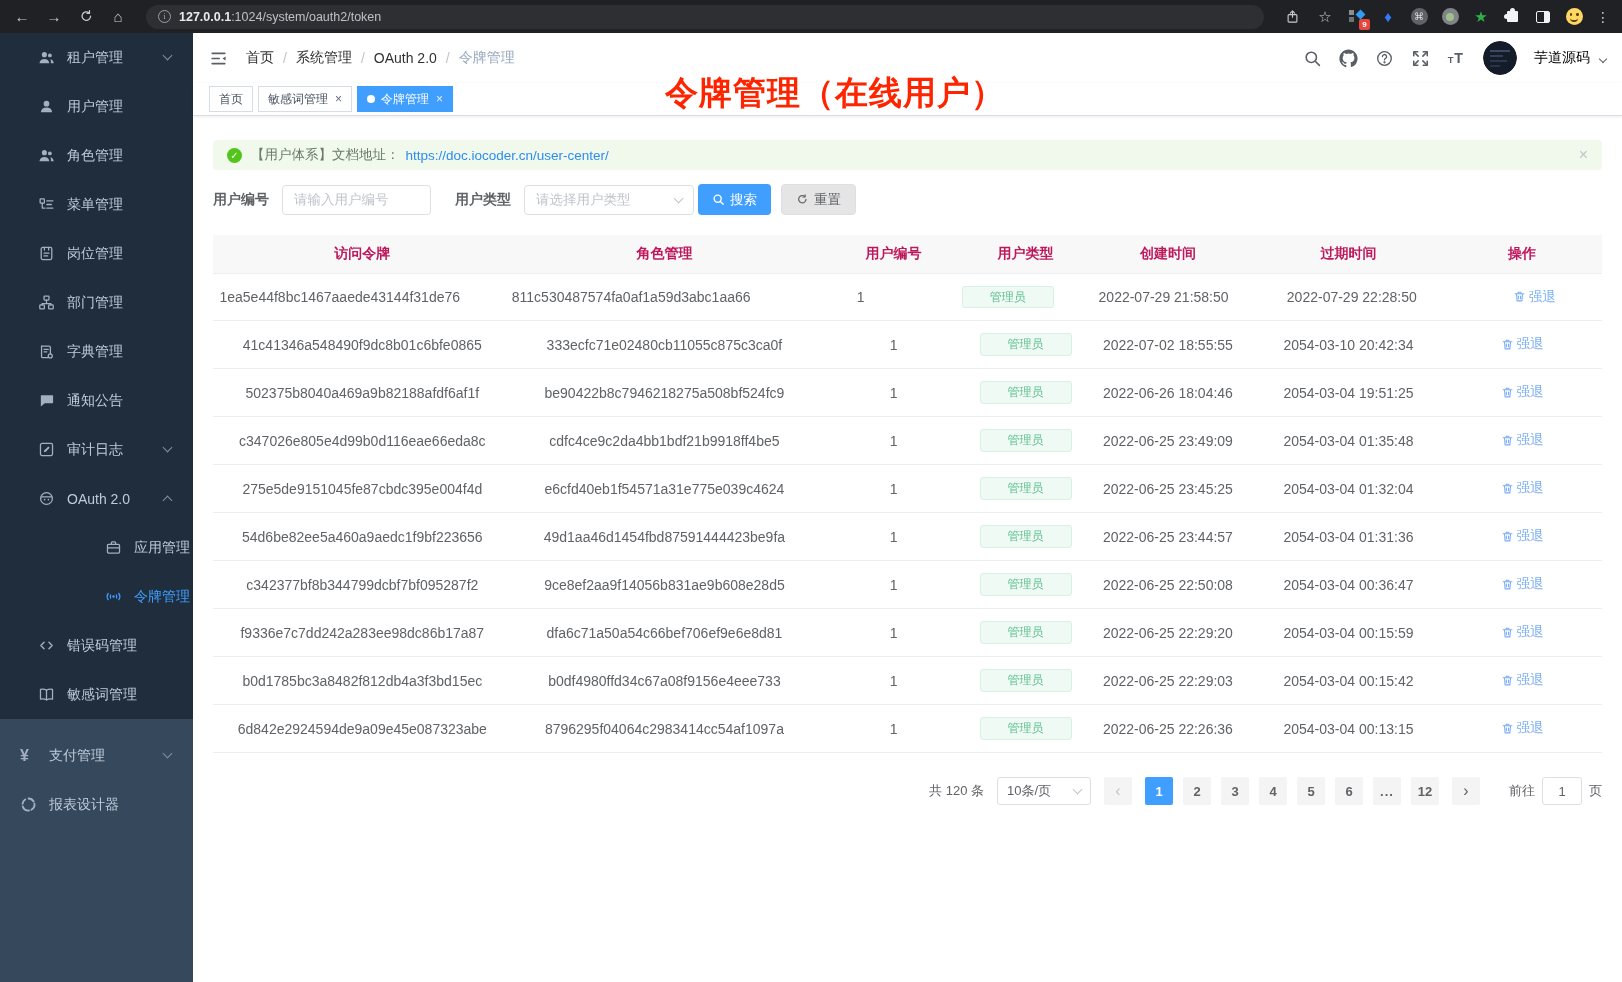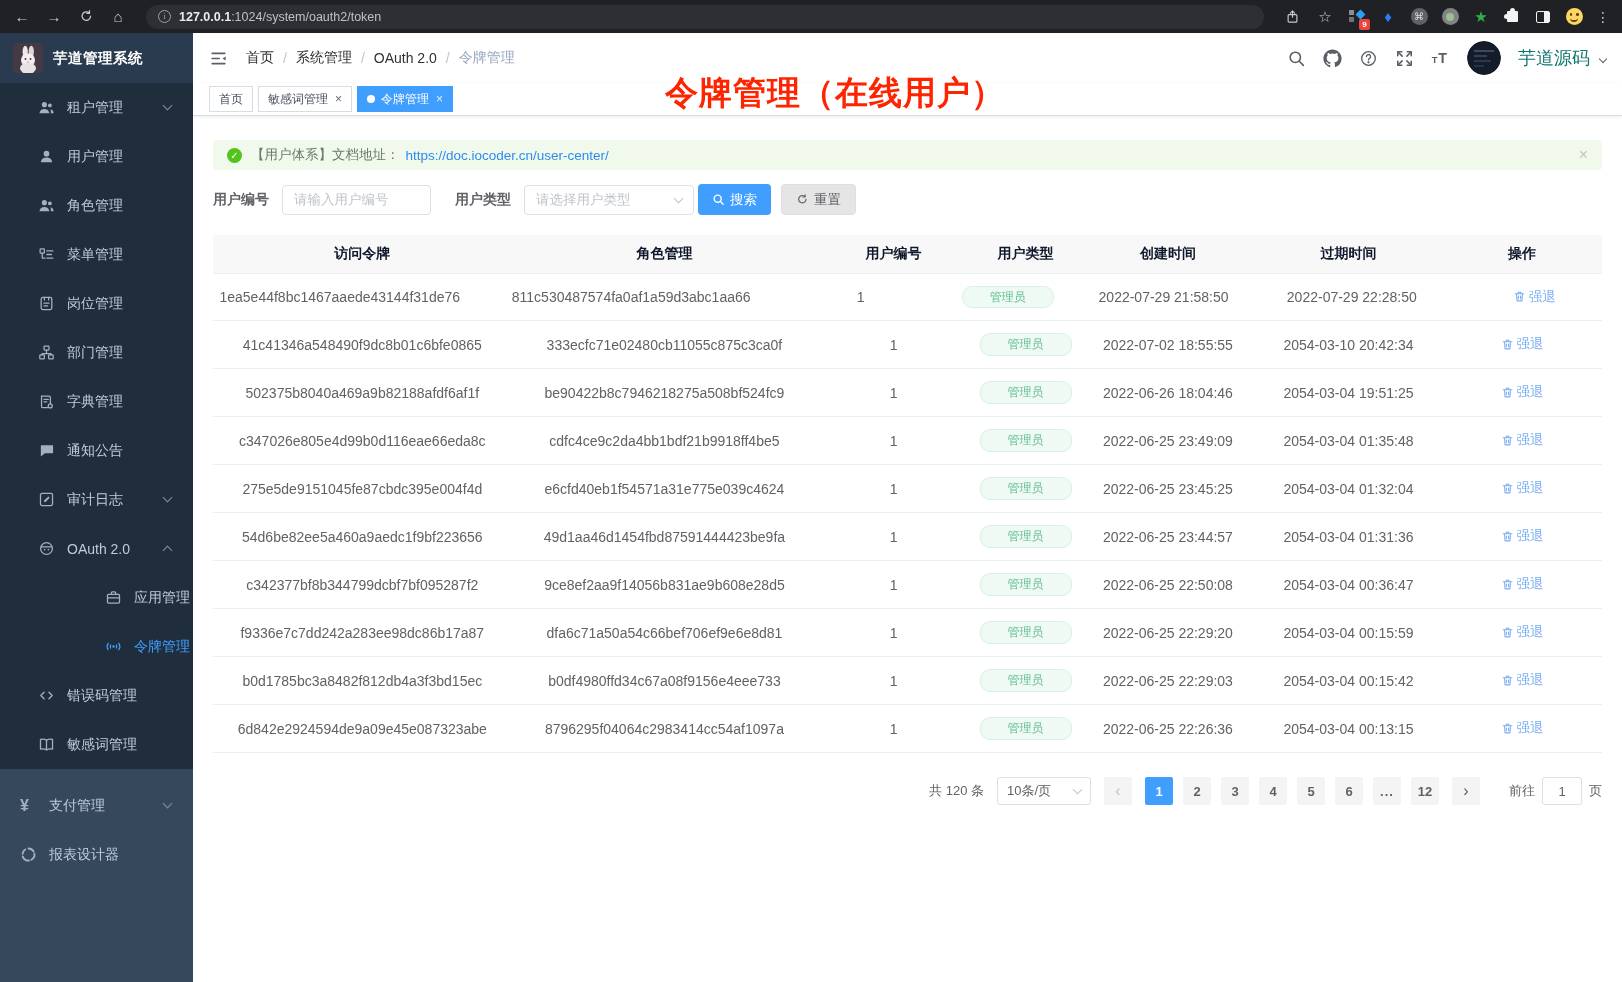--- a/index.html
+++ b/index.html
@@ -65,21 +65,21 @@
 
   
   .hdr { height:50px; display:flex; align-items:center; padding:0 16px; }
   .hicon { width:19px; height:19px; color:#5a5e66; cursor:pointer; }
   .hicon svg { width:100%; height:100%; }
   .crumb { display:flex; align-items:center; gap:9px; font-size:14px; color:#303133; margin-left:18px; }
   .crumb .sep { color:#c0c4cc; }
   .crumb .last { color:#97a8be; }
   .hdr-right { margin-left:auto; display:flex; align-items:center; gap:17px; }
   .avatar { width:34px; height:34px; border-radius:50%; overflow:hidden; flex:0 0 auto; }
-  .uname { font-size:18px; color:#0f766e; }
+  .uname { font-size:14px; color:#000000; }
   .dcaret { width:6px; height:6px; border-right:1.5px solid #5a5e66; border-bottom:1.5px solid #5a5e66;
     transform:rotate(45deg); margin-top:2px; margin-left:-7px; }
 
   
   .tabbar { height:33px; display:flex; align-items:center; gap:5px; padding:0 16px;
     border-bottom:1px solid #d8dce5; box-shadow:0 1px 3px rgba(0,21,41,.08); }
   .tab { height:26px; display:flex; align-items:center; padding:0 9px; gap:6px; border:1px solid #d8dce5;
     background:#fff; color:#495060; font-size:12px; cursor:pointer; }
   .tab.active { background:#409eff; border-color:#409eff; color:#fff; }
   .tab .dot { width:8px; height:8px; border-radius:50%; background:#fff; }
@@ -107,28 +107,28 @@
     transform:rotate(45deg); margin-top:-3px; }
   .ml24 { margin-left:24px; }
   .btn { height:31px; border-radius:4px; display:flex; align-items:center; gap:5px; font-size:13.5px;
     padding:0 14px; cursor:pointer; border:none; }
   .btn svg { width:13px; height:13px; }
   .btn-primary { background:#409eff; color:#fff; margin-left:4px; }
   .btn-plain { background:#e5e5e5; border:1px solid #dcdfe6; color:#606266; margin-left:10px; }
 
   
   .table { margin-top:20px; font-size:14px; color:#606266; }
-  .thead { display:flex; background:#f8f8f9; height:38px; align-items:center; color:#0f172a;
+  .thead { display:flex; background:#f8f8f9; height:38px; align-items:center; color:#be185d;
     font-weight:700; }
   .tr { display:flex; height:48px; align-items:center; border-bottom:1px solid #ebeef5; }
   .tbody .tr:first-child { border-top:1px solid #ebeef5;gap:35px; }
   .th,.td { text-align:center; }
   .c0{width:21.5%;} .c1{width:22%;} .c2{width:11%;} .c3{width:8%;} .c4{width:12.5%;} .c5{width:13.5%;} .c6{width:11.5%;}
   .tag { display:inline-block; background:#eefaf3; border:1px solid #d7f2e4; color:#61c091;
-    font-size:12px; padding:3px 27px; border-radius:10px; line-height:1.2; }
+    font-size:12px; padding:3px 27px; border-radius:3px; line-height:1.2; }
   .retreat { color:#79aef5; font-size:13.5px; display:inline-flex; align-items:center; gap:3px;
     cursor:pointer; text-decoration:none; }
   .retreat .ticon { width:13px; height:13px; } .retreat .ticon svg { width:100%; height:100%; }
 
   
   .pagination { display:flex; align-items:center; justify-content:flex-end; gap:13px; margin-top:24px;
     font-size:13px; color:#606266; }
   .psize { width:94px; height:28px; border:1px solid #dcdfe6; border-radius:3px; display:flex;
     align-items:center; justify-content:space-between; padding:0 9px; background:#fff; cursor:pointer; }
   .pager { display:flex; align-items:center; gap:10px; }
@@ -207,35 +207,20 @@
           <u></u>
         </span>
       </span>
     <span class="kebab">⋮</span>
   </div>
 </div>
 
 <div class="app">
 
   <aside class="sidebar">
-    <div class="logo">
-      <span class="logo-img">
-        <svg viewBox="0 0 32 32">
-            <rect width="32" height="32" rx="4" fill="#443a46"></rect>
-            <ellipse cx="13" cy="9" rx="2.8" ry="6" fill="#ece6e8"></ellipse>
-            <ellipse cx="19.5" cy="9" rx="2.8" ry="6" fill="#ddd5d8"></ellipse>
-            <ellipse cx="16" cy="18" rx="7.5" ry="7" fill="#f3eef0"></ellipse>
-            <ellipse cx="16" cy="27" rx="8.5" ry="6" fill="#e9e2e5"></ellipse>
-            <circle cx="13.3" cy="17" r="1" fill="#3a3a3a"></circle>
-            <circle cx="18.7" cy="17" r="1" fill="#3a3a3a"></circle>
-            <path d="M15 20.2h2.2" stroke="#c99" stroke-width="1.2"></path>
-          </svg>
-      </span>
-      <span class="logo-title">芋道管理系统</span>
-    </div>
     <nav id="menu-sub" class="menu-sub">
         <div class="menu-item depth-1">
           <span class="mi-icon">
             <svg viewBox="0 0 24 24" fill="currentColor">
               <circle cx="9" cy="8" r="3.6"></circle>
               <path d="M2 20c.5-4 3.3-6 7-6s6.5 2 7 6z"></path>
               <circle cx="16.8" cy="9" r="2.7"></circle>
               <path d="M17.6 14.4c2.7.5 4.2 2.2 4.6 5.6h-4.1a10 10 0 0 0-.5-5.6z"></path>
             </svg>
           </span>

